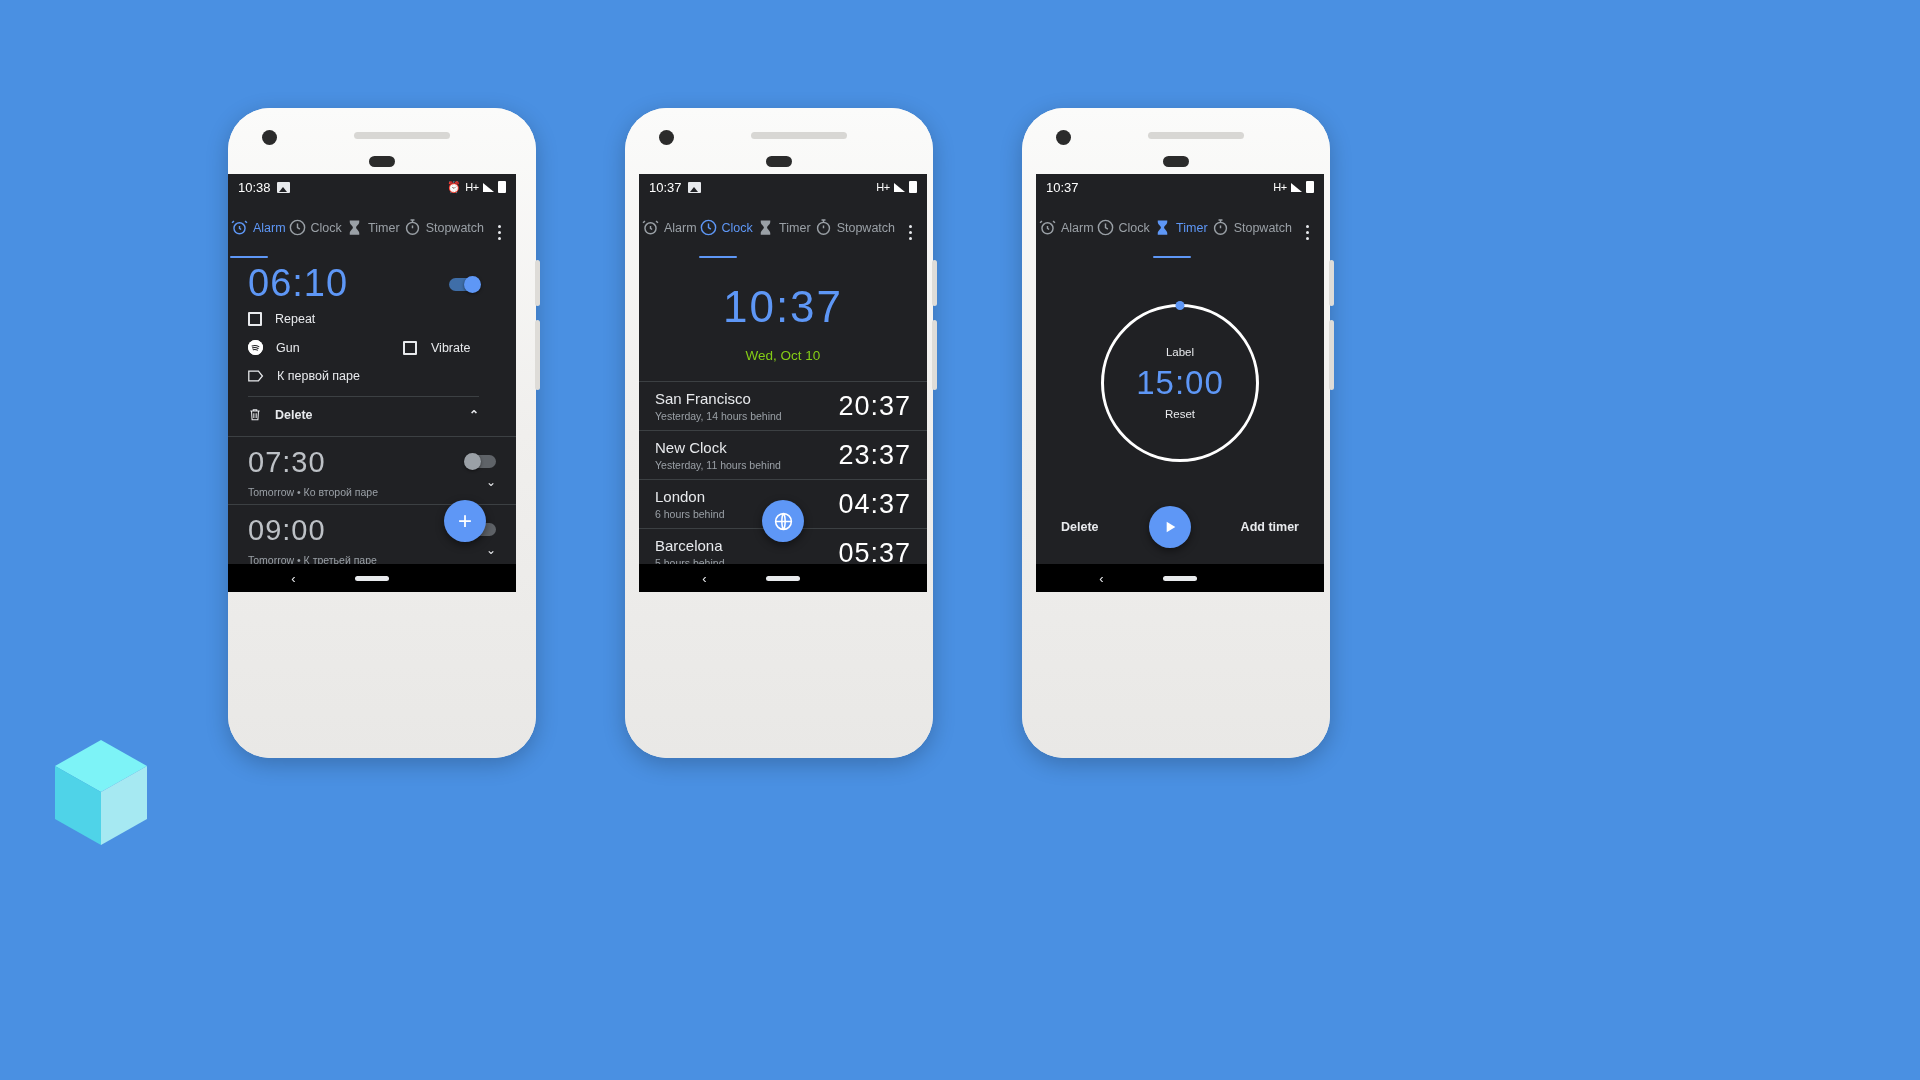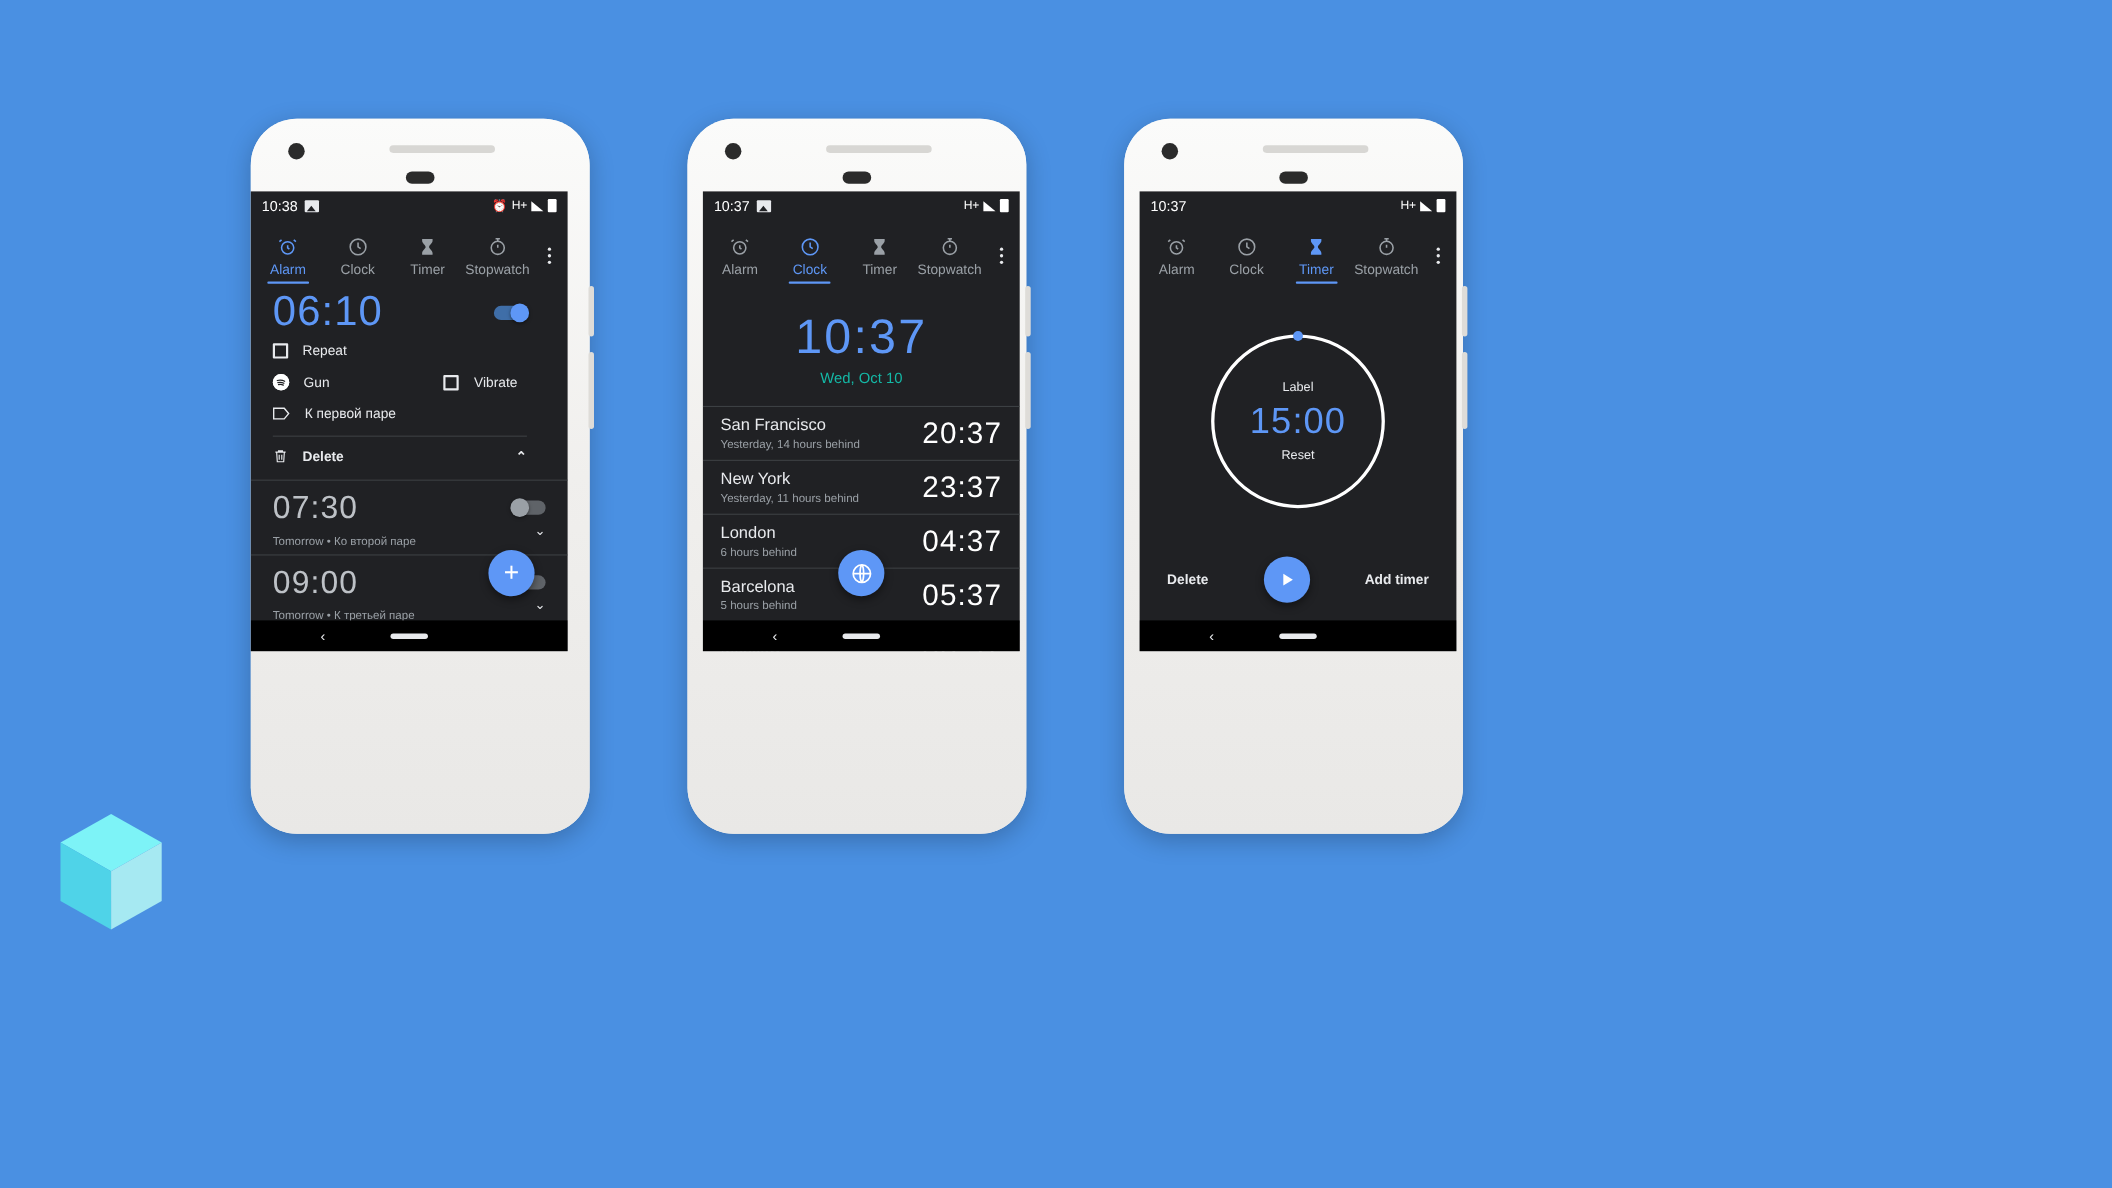--- a/index.html
+++ b/index.html
@@ -37,22 +37,22 @@
                    width:0; height:0; border-left:4px solid transparent;
                    border-right:4px solid transparent; border-bottom:5px solid #202124; }
   .sig { width:0; height:0; border-left:11px solid #fff;
          border-top:9px solid transparent; display:inline-block; }
   .batt { width:8px; height:12px; background:#fff; border-radius:1px; display:inline-block; }
   .hplus { font-size:11px; letter-spacing:-0.3px; }
   .alarmico { font-size:11px; }
 
   
   .tabs { display:flex; align-items:flex-end; height:58px; padding:0 2px; }
-  .tab { flex:1; display:flex; flex-direction:column; align-items:center;
-         gap:4px; position:relative; padding-bottom:6px; }
+  .tab { flex:1; display:flex; align-items:center;
+         gap:4px; position:relative; padding-bottom:21px; }
   .tab .tlabel { font-size:12.5px; color:#9aa0a6; }
   .tab.active .tlabel { color:#5e97f6; }
   .tab .und { position:absolute; bottom:0; width:38px; height:2px;
               background:#5e97f6; border-radius:1px; }
   .tab svg { display:block; }
   .kebab { width:30px; display:flex; flex-direction:column; align-items:center;
            justify-content:center; gap:3px; padding-bottom:18px; }
   .kebab i { width:3px; height:3px; border-radius:50%; background:#e8eaed; display:block; }
 
   
@@ -93,21 +93,21 @@
   
   .navbar { position:absolute; left:0; right:0; bottom:0; height:28px;
             background:#000; display:flex; align-items:center;
             justify-content:center; gap:0; }
   .nav-back { position:absolute; left:22%; color:#e8eaed; font-size:13px; }
   .nav-pill { width:34px; height:5px; border-radius:3px; background:#e8eaed; }
 
   
   .clock-main { text-align:center; padding-top:24px; }
   .clock-main .ct { font-size:44px; color:#5e97f6; font-weight:300; letter-spacing:2px; }
-  .clock-main .cd { font-size:13.5px; color:#14b8a6; margin-top:4px; }
+  .clock-main .cd { font-size:13.5px; color:#84cc16; margin-top:16px; }
   .city-list { margin-top:18px; }
   .city { display:flex; align-items:center; padding:8px 16px 8px 16px;
           border-top:1px solid #3c4043; }
   .city .cinfo { flex:1; }
   .city .cname { font-size:15px; color:#e8eaed; }
   .city .coff { font-size:10.5px; color:#9aa0a6; margin-top:3px; }
   .city .ctime { font-size:27px; color:#fff; font-weight:300; letter-spacing:1px; }
 
   
   .timer-wrap { display:flex; flex-direction:column; align-items:center;
@@ -335,21 +335,21 @@
       <div class="city-list">
         <div class="city">
           <div class="cinfo">
             <div class="cname">San Francisco</div>
             <div class="coff">Yesterday, 14 hours behind</div>
           </div>
           <div class="ctime">20:37</div>
         </div>
         <div class="city">
           <div class="cinfo">
-            <div class="cname">New York</div>
+            <div class="cname">New Clock</div>
             <div class="coff">Yesterday, 11 hours behind</div>
           </div>
           <div class="ctime">23:37</div>
         </div>
         <div class="city">
           <div class="cinfo">
             <div class="cname">London</div>
             <div class="coff">6 hours behind</div>
           </div>
           <div class="ctime">04:37</div>

